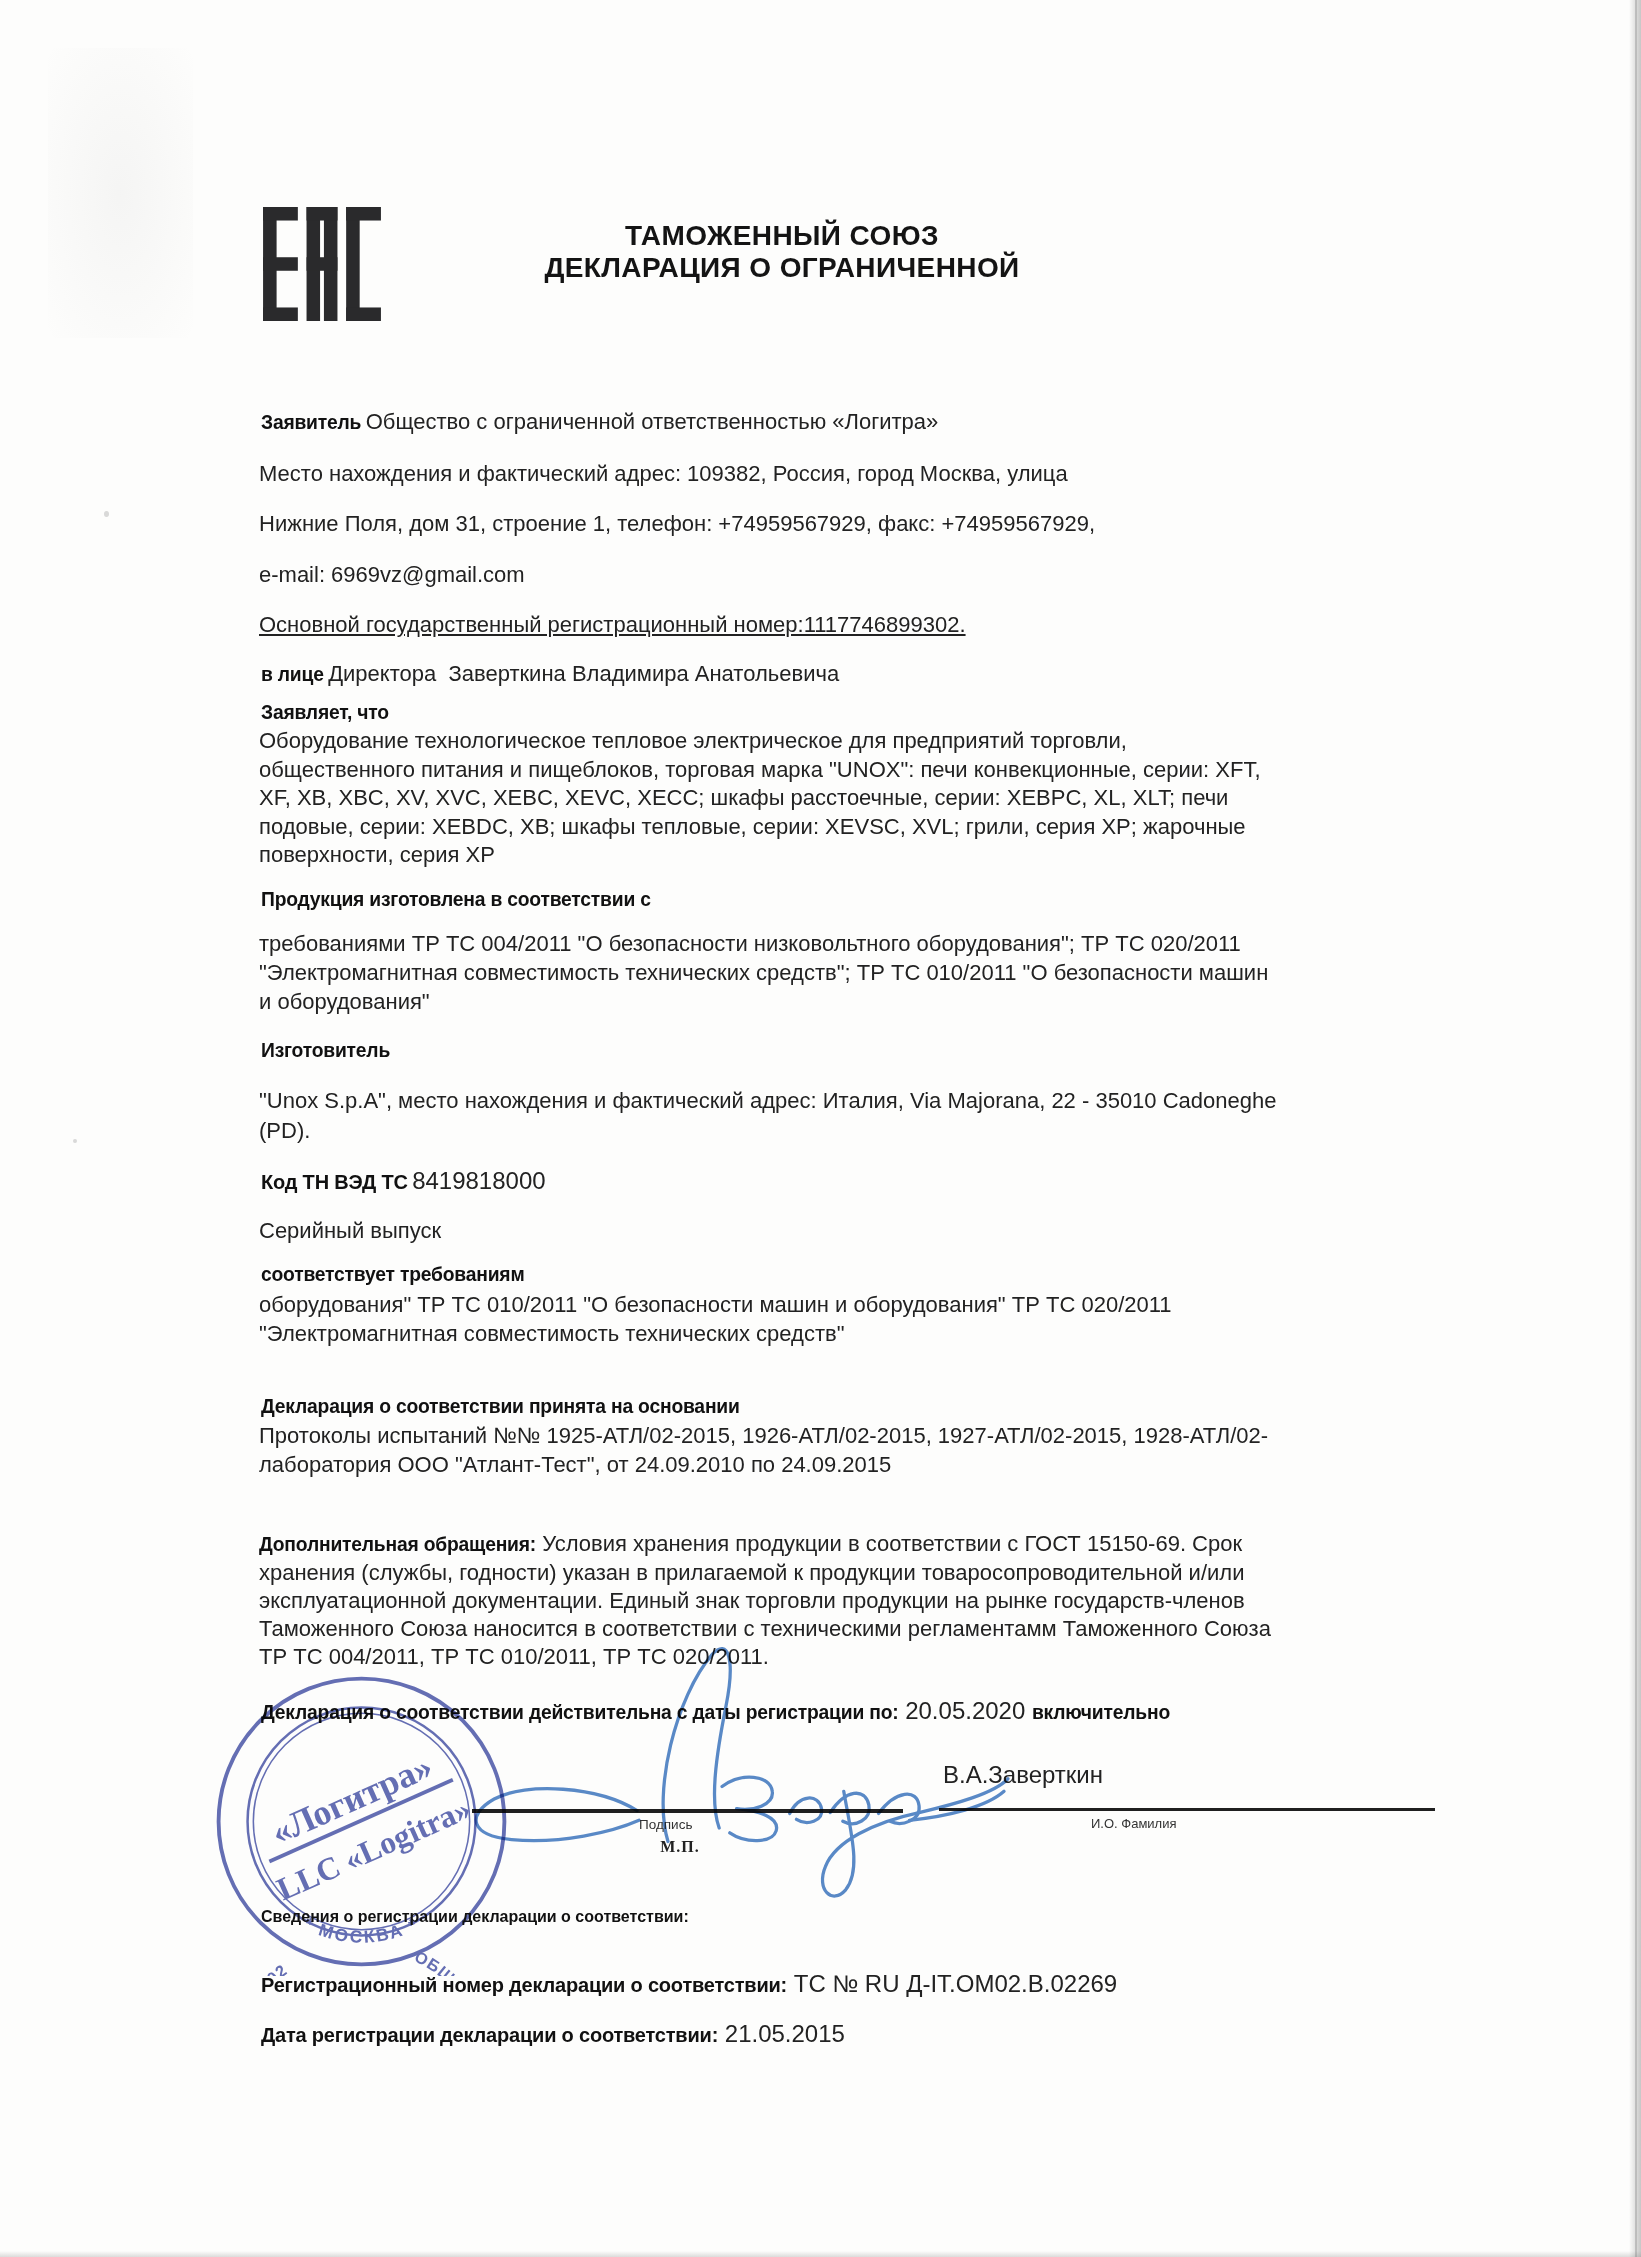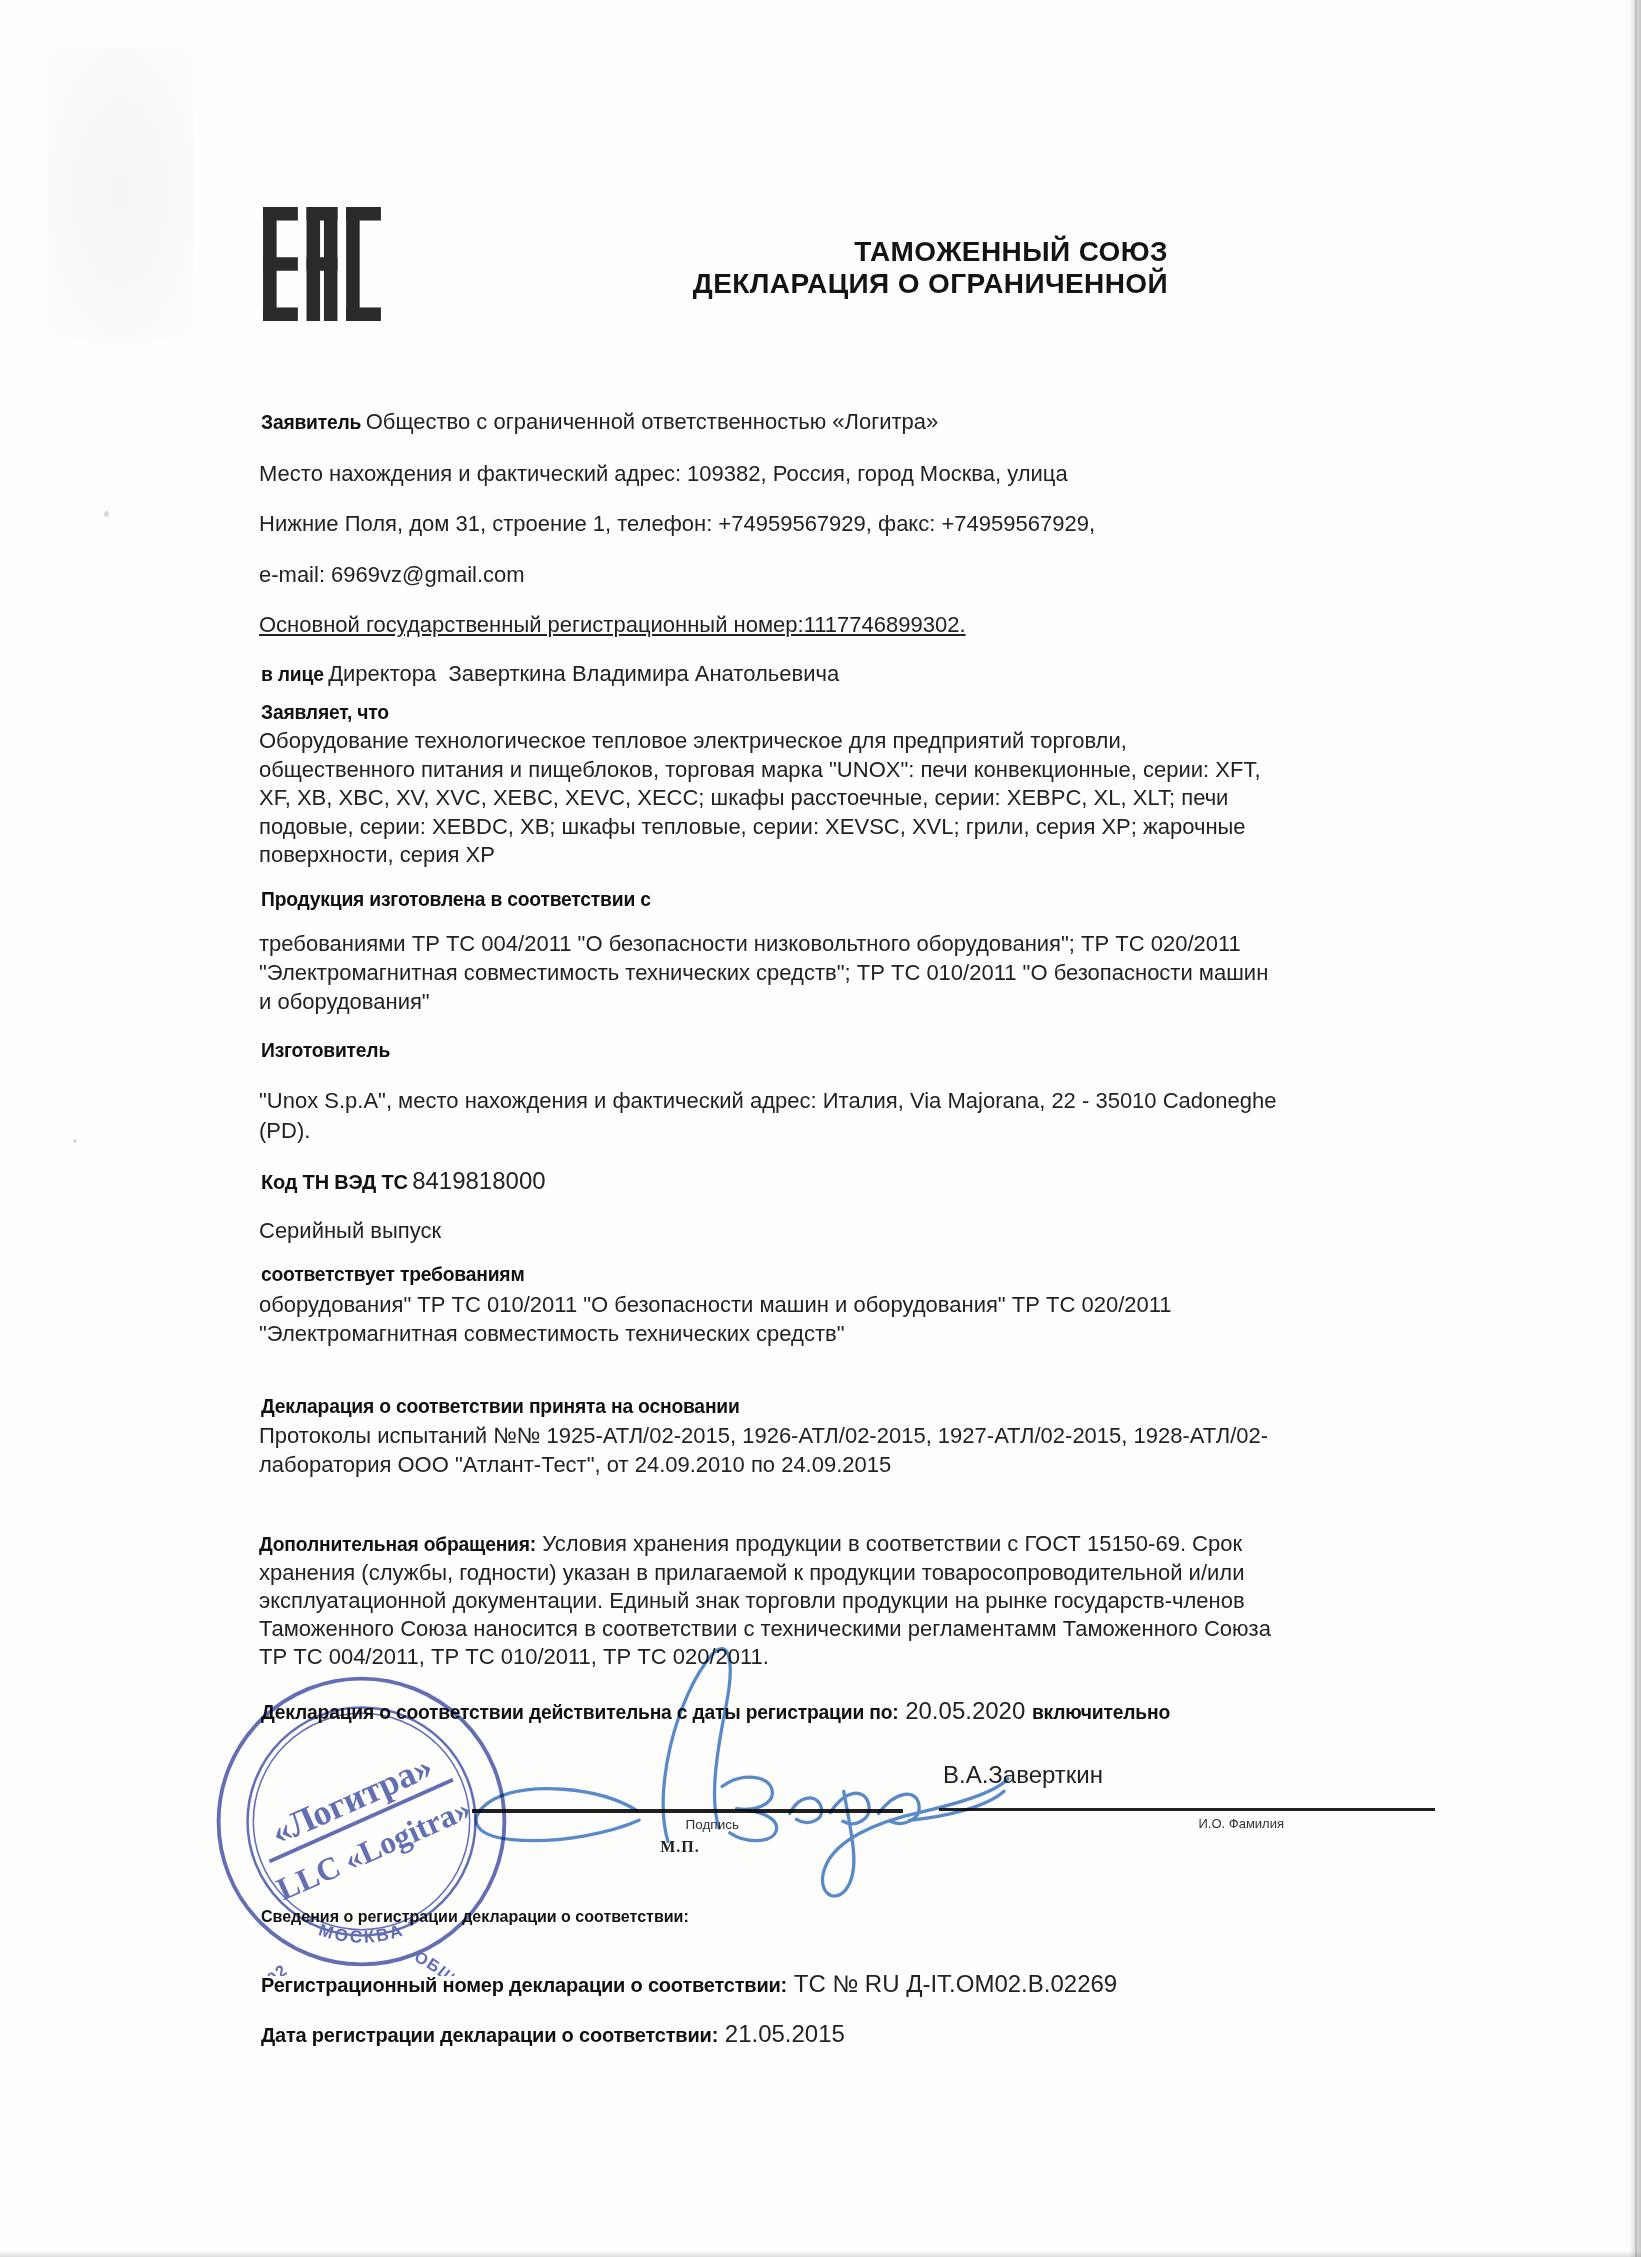--- a/index.html
+++ b/index.html
@@ -8,21 +8,21 @@
     background:#fdfdfc;overflow:hidden;
     font-family:"Liberation Sans",sans-serif;color:#1d1d1d;
   }
   .abs{position:absolute;}
   .body-txt{font-size:22px;color:#222;}
   .para{font-size:22px;color:#222;line-height:28.5px;}
   .blabel{font-weight:700;font-size:19.3px;color:#111;letter-spacing:-0.2px;}
   .bigval{font-size:24px;color:#222;}
   .title{font-weight:700;font-size:28px;color:#141414;line-height:32px;text-align:center;letter-spacing:0.4px;}
   .pre{white-space:pre;}
-  .small-cap{font-size:13.5px;color:#333;text-align:right;}
+  .small-cap{font-size:13.5px;color:#333;text-align:left;}
   .mp{font-family:"Liberation Serif",serif;font-weight:700;font-size:16px;color:#222;text-align:center;letter-spacing:1px;}
   .sigline{background:#1f1f1f;}
   .heading2{font-weight:700;font-size:16px;color:#111;}
   .reg-label{font-weight:700;font-size:20px;color:#111;letter-spacing:-0.2px;}
   .stamp-svg{opacity:0.85;mix-blend-mode:multiply;}
   .sig-svg{mix-blend-mode:multiply;}
   .edge-right{right:0;top:0;width:11.6px;height:2257px;
     background:linear-gradient(to left,rgba(110,110,110,0.38),rgba(110,110,110,0));}
   .edge-right-line{right:3.9px;top:0;width:1.9px;height:2257px;background:#a3a3a3;opacity:0.55;}
   .edge-bottom{left:0;bottom:0;width:1641px;height:5.8px;
@@ -55,21 +55,21 @@
       <rect x="63" y="0" width="14" height="118"></rect>
       <rect x="45" y="0" width="32" height="14"></rect>
       <rect x="45" y="52" width="32" height="14"></rect>
 
       <rect x="86" y="0" width="14" height="118"></rect>
       <rect x="86" y="0" width="36" height="14"></rect>
       <rect x="86" y="104" width="36" height="14"></rect>
     </g>
   </svg>
 
-  <div class="abs title" style="left:396px;top:236px;width:772px;text-align:right;">
+  <div class="abs title" style="left:396px;top:220px;width:772px;">
     <div>ТАМОЖЕННЫЙ СОЮЗ</div>
     <div>ДЕКЛАРАЦИЯ О ОГРАНИЧЕННОЙ</div>
   </div>
 
   <div class="abs" style="left:261px;top:409px;">
     <span class="blabel">Заявитель</span>
     <span class="body-txt">Общество с ограниченной ответственностью «Логитра»</span>
   </div>
   <div class="abs body-txt" style="left:259px;top:461px;">Место нахождения и фактический адрес: 109382, Россия, город Москва, улица</div>
   <div class="abs body-txt" style="left:259px;top:511px;">Нижние Поля, дом 31, строение 1, телефон: +74959567929, факс: +74959567929,</div>

